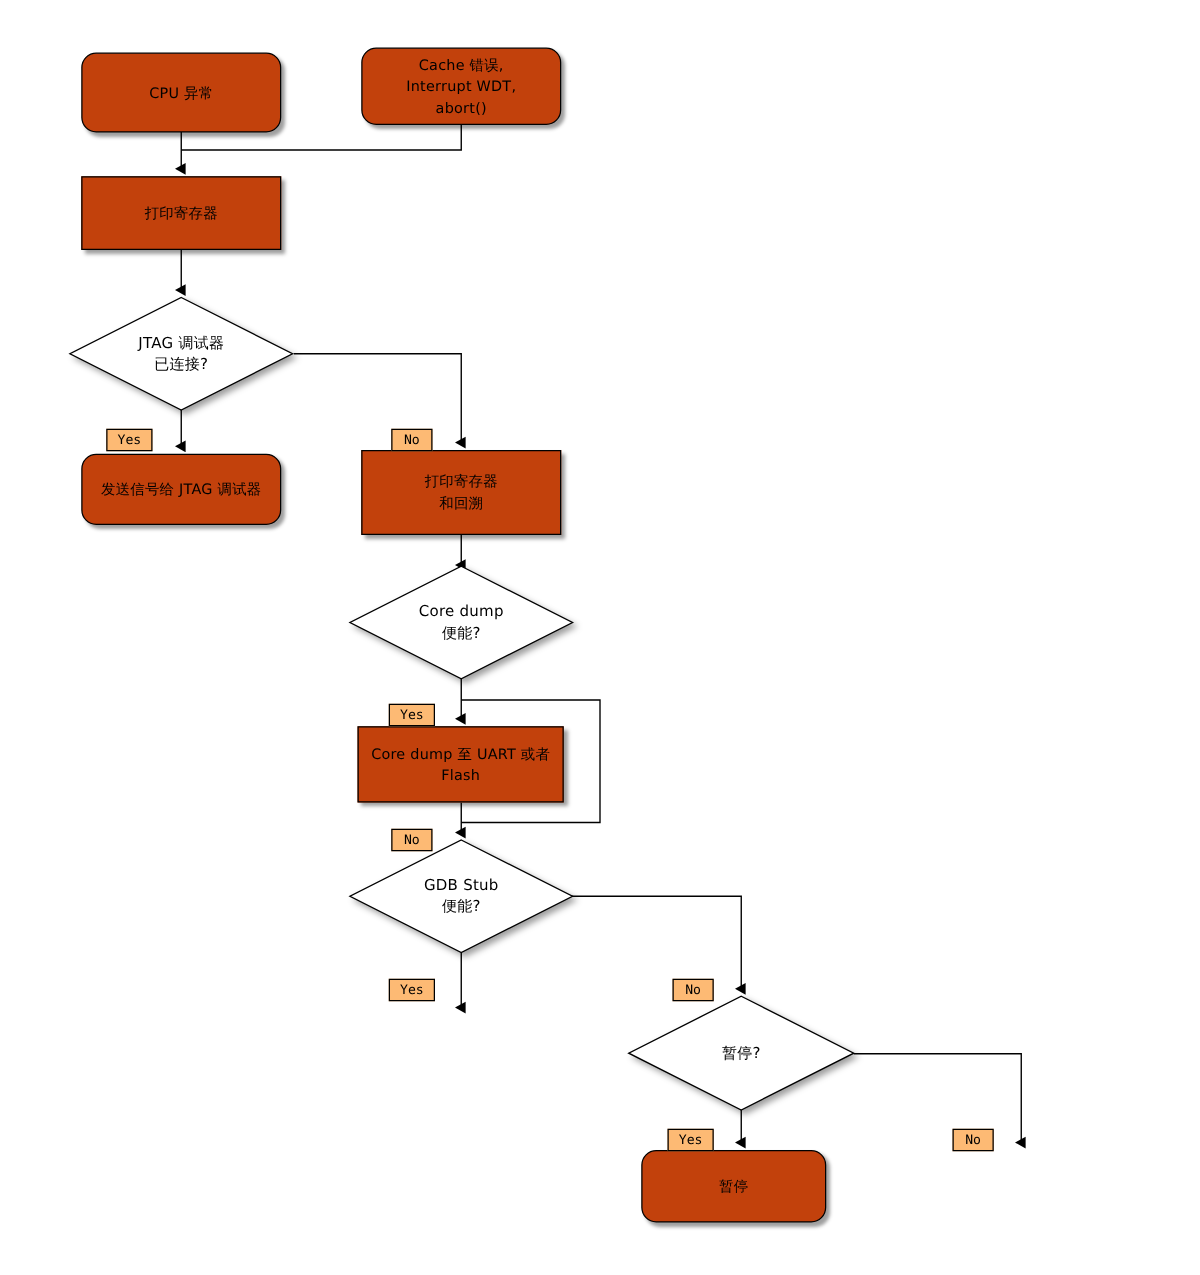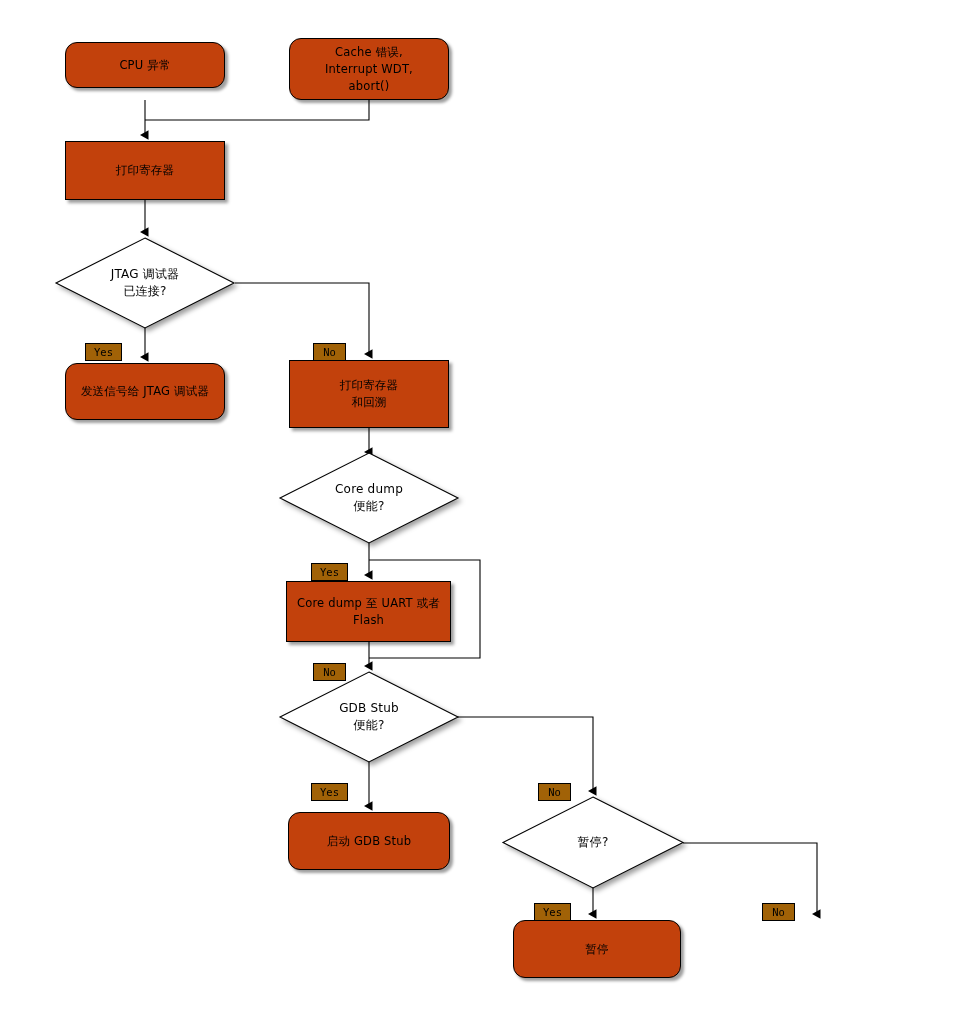--- a/index.html
+++ b/index.html
@@ -74,21 +74,21 @@
     font-size: 12px;
     line-height: 17px;
     color: #000000;
     white-space: pre-line;
     letter-spacing: 0.2px;
   }
   
   .edge-label {
     position: absolute;
     box-sizing: border-box;
-    background: #a16207;
+    background: #fdba74;
     border: 1px solid #000000;
     font-size: 10.5px;
     line-height: 16px;
     color: #000000;
     text-align: center;
     padding: 0 4px;
     height: 18px;
     font-family: "DejaVu Sans Mono", "Liberation Mono", monospace;
   }
 </style>
@@ -128,21 +128,21 @@
       <path d="M369,762 L369,806" marker-end="url(#arrow)"></path>
 
       <path d="M457,717 L593,717 L593,791" marker-end="url(#arrow)"></path>
 
       <path d="M593,888 L593,914" marker-end="url(#arrow)"></path>
 
       <path d="M683,843 L817,843 L817,914" marker-end="url(#arrow)"></path>
     </g>
   </svg>
 
-  <div class="node rounded" style="left:65px; top:42px; width:160px; height:46px;">
+  <div class="node rounded" style="left:65px; top:42px; width:160px; height:64px;">
     <span class="label">CPU 异常</span>
   </div>
 
   <div class="node rounded" style="left:289px; top:38px; width:160px; height:62px;">
     <span class="label">Cache 错误,
 Interrupt WDT,
 abort()</span>
   </div>
 
   <div class="node" style="left:65px; top:141px; width:160px; height:59px;">
@@ -179,32 +179,29 @@
   </div>
 
   <div class="diamond" style="left:280px; top:672px; width:178px; height:90px;">
     <svg width="178" height="90" viewBox="0 0 178 90" xmlns="http://www.w3.org/2000/svg">
       <polygon points="89,0 178,45 89,90 0,45" fill="#ffffff" stroke="#000000" stroke-width="1.1" style="filter: drop-shadow(3px 3px 2.5px rgba(0,0,0,0.38));"></polygon>
     </svg>
     <div class="dlabel">GDB Stub
 便能?</div>
   </div>
 
-  <div class="node rounded" style="left:288px; top:812px; width:162px; height:58px;">
-    <span class="label">启动 GDB Stub</span>
-  </div>
 
   <div class="diamond" style="left:503px; top:797px; width:180px; height:91px;">
     <svg width="180" height="91" viewBox="0 0 180 91" xmlns="http://www.w3.org/2000/svg">
       <polygon points="90,0 180,45.5 90,91 0,45.5" fill="#ffffff" stroke="#000000" stroke-width="1.1" style="filter: drop-shadow(3px 3px 2.5px rgba(0,0,0,0.38));"></polygon>
     </svg>
     <div class="dlabel">暂停?</div>
   </div>
 
-  <div class="node rounded" style="left:513px; top:920px; width:168px; height:58px;">
+  <div class="node rounded" style="left:513px; top:920px; width:148px; height:58px;">
     <span class="label">暂停</span>
   </div>
 
 
   <div class="edge-label" style="left:85px; top:343px; width:37px;">Yes</div>
 
   <div class="edge-label" style="left:313px; top:343px; width:33px;">No</div>
 
   <div class="edge-label" style="left:311px; top:563px; width:37px;">Yes</div>
 

